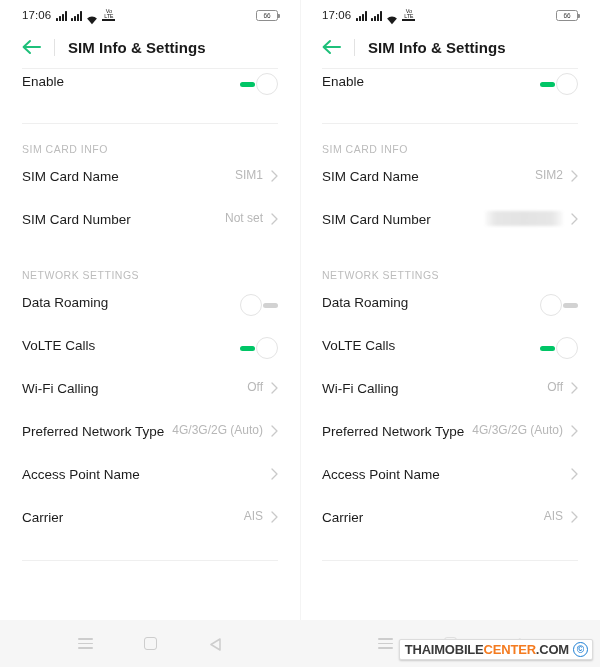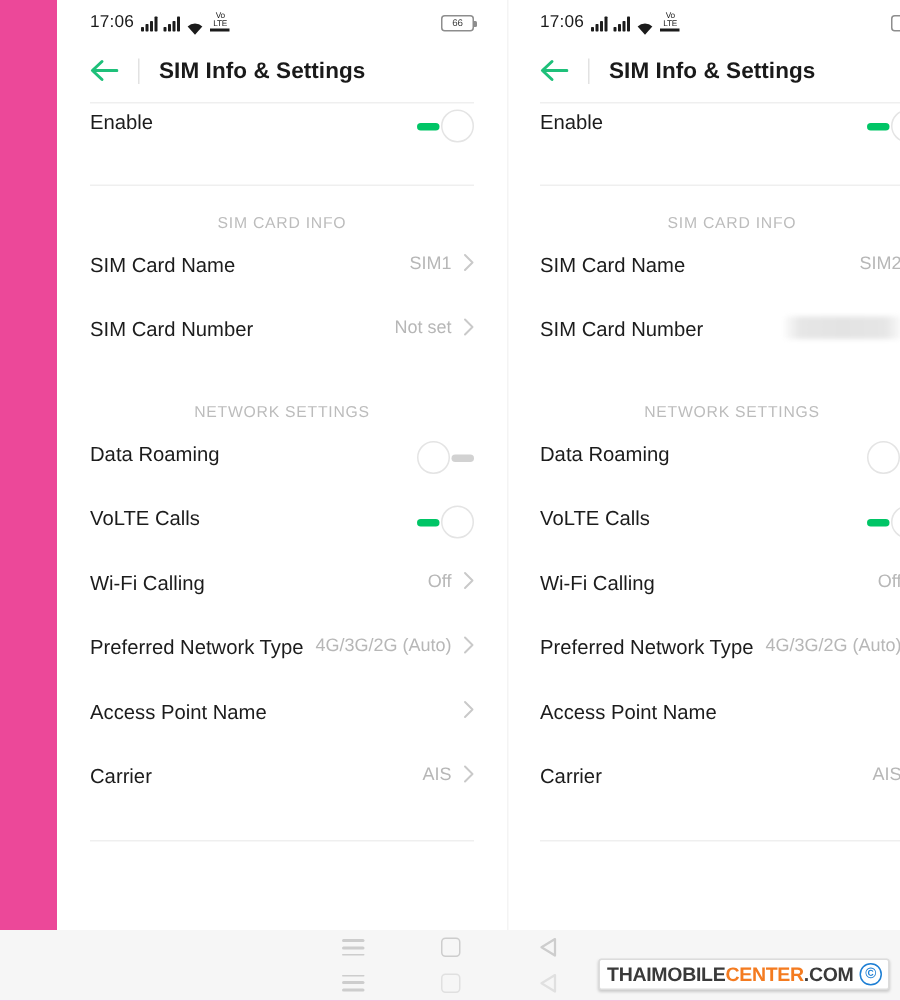--- a/index.html
+++ b/index.html
@@ -2,21 +2,21 @@
 <html><head>
 <meta charset="utf-8">
 <style>
   * { box-sizing: border-box; margin: 0; padding: 0; }
   html, body {
     width: 600px; height: 667px;
     background: #ffffff;
     font-family: "Liberation Sans", sans-serif;
     overflow: hidden;
   }
-  .screen { position: relative; width: 600px; height: 667px; background: #ec4899; padding-left: 38px; }
+  .screen { position: relative; width: 600px; height: 667px; background: #22c55e; }
   .panels { display: flex; width: 600px; height: 620px; }
   .panel {
     width: 300px; height: 620px;
     background: #ffffff;
     position: relative;
     padding: 0 22px;
   }
   .panel.right { box-shadow: inset 1px 0 0 #f4f4f4; }
 
   
@@ -73,21 +73,20 @@
     font-size: 13.5px; color: #1c1c1c; line-height: 18px;
     flex: 1; padding-right: 8px;
   }
   .row .value {
     font-size: 12px; color: #b7b7b7; white-space: nowrap; padding-right: 8px;
   }
   .chev { width: 7px; height: 12px; flex: none; }
   .section-head {
     font-size: 10.5px; color: #bcbcbc; letter-spacing: .5px;
     padding: 19px 0 9px 0;
-    text-align: center;
   }
 
   
   .toggle { width: 38px; height: 22px; position: relative; flex: none; }
   .toggle .bar {
     position: absolute; top: 9px; width: 15px; height: 5px; border-radius: 3px;
   }
   .toggle .knob {
     position: absolute; top: 0; width: 22px; height: 22px;
     border-radius: 50%; background: #fff; border: 1px solid #e4e4e4;
@@ -100,21 +99,21 @@
   
   .redacted {
     width: 78px; height: 15px; border-radius: 2px; margin-right: 8px;
     background: linear-gradient(90deg,#fafafa 0%,#e6e6e6 14%,#e3e3e3 50%,#e6e6e6 86%,#fafafa 100%);
     filter: blur(1.6px);
   }
 
   
   .navbar {
     position: absolute; left: 0; bottom: 0; width: 600px; height: 47px;
-    background: #f6f6f6; display: flex; align-items: center; flex-direction: column;
+    background: #f6f6f6; display: flex; align-items: center;
   }
   .nav-half { width: 300px; height: 47px; position: relative; display: flex;
               align-items: center; justify-content: space-around; padding: 0 52px; }
   .nav-ic { opacity: .85; }
   .hamburger { width: 15px; display: flex; flex-direction: column; gap: 3px; }
   .hamburger i { height: 1.6px; background: #c6c6c6; border-radius: 1px; }
   .nav-square { width: 13px; height: 13px; border: 1.6px solid #c6c6c6; border-radius: 3px; }
   .nav-tri-hollow { width: 13px; height: 13px; }
 
   

